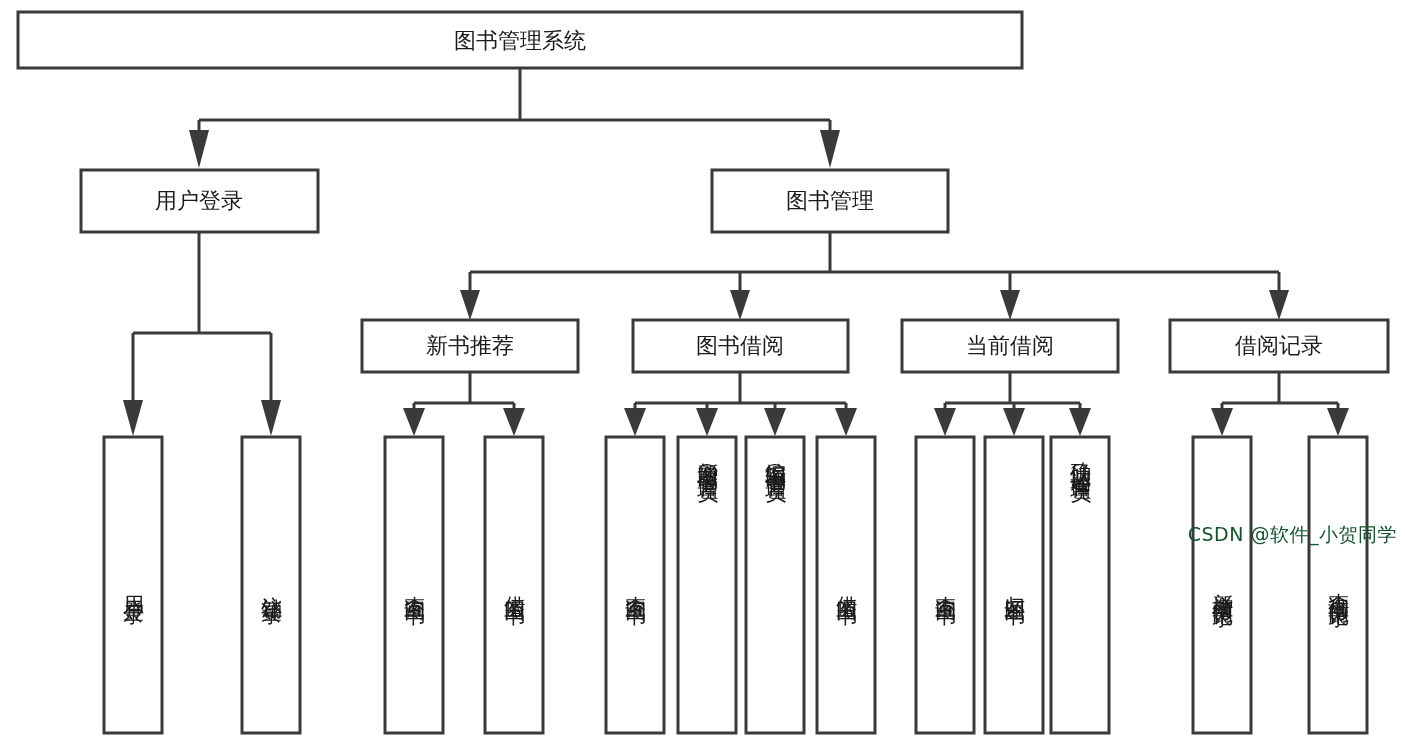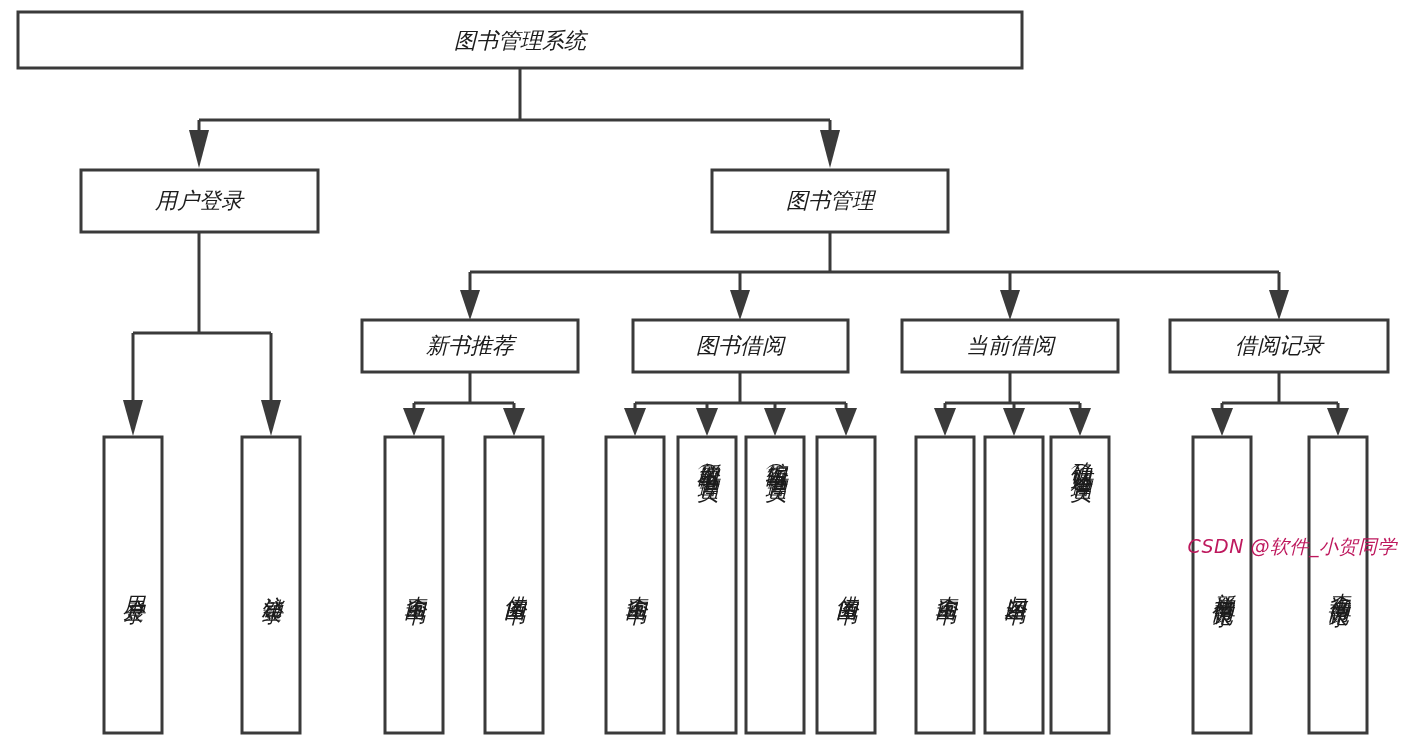--- a/index.html
+++ b/index.html
@@ -12,21 +12,20 @@
     width: 1405px;
     height: 747px;
     font-family: "DejaVu Sans", "Liberation Sans", sans-serif;
     overflow: hidden;
     position: relative;
   }
   #diagram-root {
     position: relative;
     width: 1405px;
     height: 568px;
-    font-style: italic;
   }
   svg#chart-svg {
     position: absolute;
     left: 0;
     top: 0;
     width: 1405px;
     height: 747px;
     display: block;
   }
   .node-box {
@@ -65,24 +64,24 @@
     font-size: 21px;
     line-height: 1.22;
     color: #1b1b1b;
     letter-spacing: 3px;
     white-space: nowrap;
     text-align: center;
   }
   .watermark {
     position: absolute;
     right: 8px;
-    bottom: 8px;
+    bottom: 20px;
     font-family: "DejaVu Sans", "Liberation Sans", sans-serif;
     font-size: 19px;
-    color: #be185d;
+    color: #14532d;
     letter-spacing: 0.5px;
     white-space: nowrap;
   }
 </style>
 </head>
 <body>
 
 <div id="diagram-root">
 
   <svg id="chart-svg" viewBox="0 0 1405 747">

